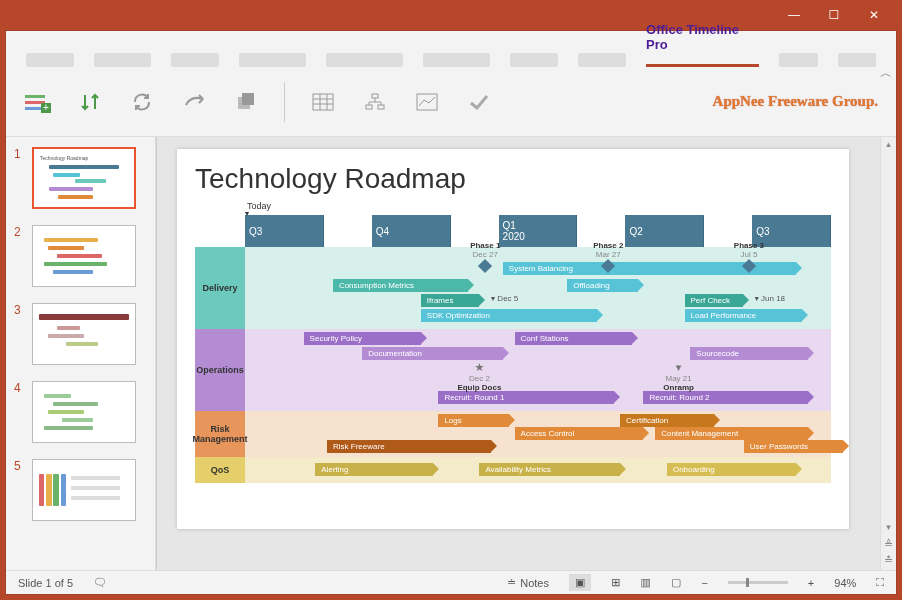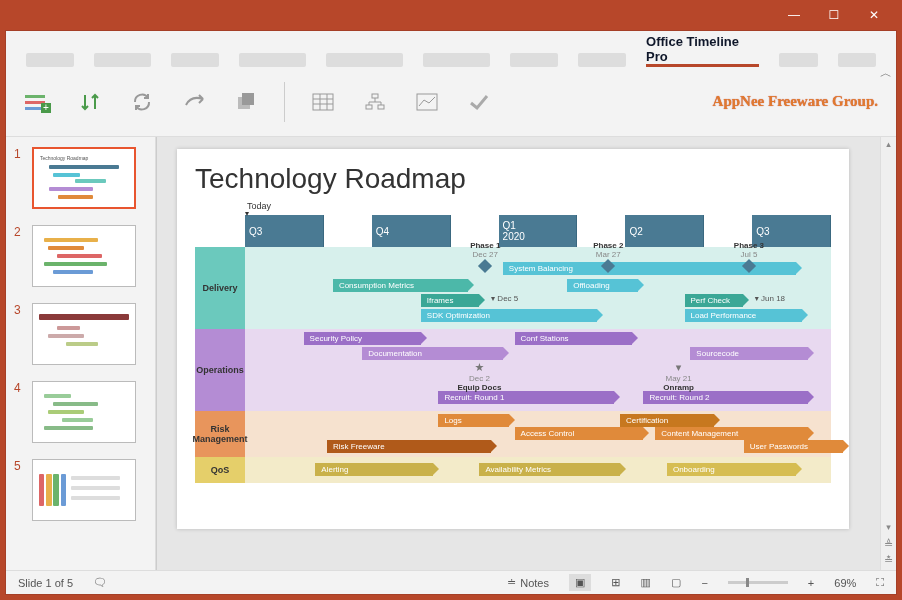--- a/index.html
+++ b/index.html
@@ -2,21 +2,21 @@
 <html><head>
 <meta charset="utf-8">
 <style>
 * { margin: 0; padding: 0; box-sizing: border-box; font-family: "Segoe UI", Arial, sans-serif; }
 body { width: 902px; height: 600px; overflow: hidden; background: #b7472a; }
 .titlebar { height: 30px; background: #b7472a; display: flex; justify-content: flex-end; align-items: center; padding: 0 8px; }
 .winbtn { width: 40px; height: 24px; display: flex; justify-content: center; align-items: center; color: #fff; font-size: 12px; }
 .appframe { margin: 0 5px 5px 5px; background: #f3f3f3; height: 565px; border: 1px solid #a53f27; display: flex; flex-direction: column; }
 .ribbon-tabs { display: flex; gap: 20px; padding: 8px 20px 0 20px; align-items: flex-end; height: 36px; }
 .tab-ph { width: 50px; height: 14px; background: #ddd; border-radius: 2px; }
-.tab-active { color: #0f172a; font-size: 13px; font-weight: 600; border-bottom: 3px solid #b7472a; padding-bottom: 0; }
+.tab-active { color: #4c1d95; font-size: 13px; font-weight: 600; border-bottom: 3px solid #b7472a; padding-bottom: 12px; }
 .ribbon-body { height: 70px; border-bottom: 1px solid #ddd; display: flex; align-items: center; padding: 0 18px; gap: 24px; position: relative; }
 .ribbon-sep { width: 1px; height: 40px; background: #ccc; }
 .ricon { width: 28px; height: 28px; display:flex; align-items:center; justify-content:center; color:#888; }
 .brand { position: absolute; right: 18px; color: #e17a2e; font-weight: 700; font-size: 15px; text-shadow: 0 0 1px #b55; font-family: "Comic Sans MS", cursive; }
 .workarea { flex: 1; display: flex; min-height: 0; }
 .thumbrail { width: 150px; border-right: 1px solid #ddd; padding: 10px 8px; overflow: hidden; }
 .thumb-row { display: flex; align-items: flex-start; gap: 6px; margin-bottom: 16px; }
 .thumb-num { width: 12px; font-size: 12px; color: #b7472a; }
 .thumb-box { width: 104px; height: 62px; border: 1px solid #bbb; background: #fff; position: relative; overflow:hidden; }
 .thumb-box.sel { border: 2px solid #e8552f; }
@@ -297,16 +297,16 @@
     <span class="sbtn">≐ <span>Notes</span></span>
     <span class="sbtn" style="background:#ddd;padding:2px 6px">▣</span>
     <span class="sbtn">⊞</span>
     <span class="sbtn">▥</span>
     <span class="sbtn">▢</span>
     <span>−</span>
     <span style="width:60px;height:3px;background:#ccc;position:relative">
         <span style="position:absolute;left:30%;top:-3px;width:3px;height:9px;background:#888"></span>
       </span>
     <span>+</span>
-    <span>69%</span>
+    <span>94%</span>
     <span>⛶</span>
   </div>
 </div>
 
 </body></html>

